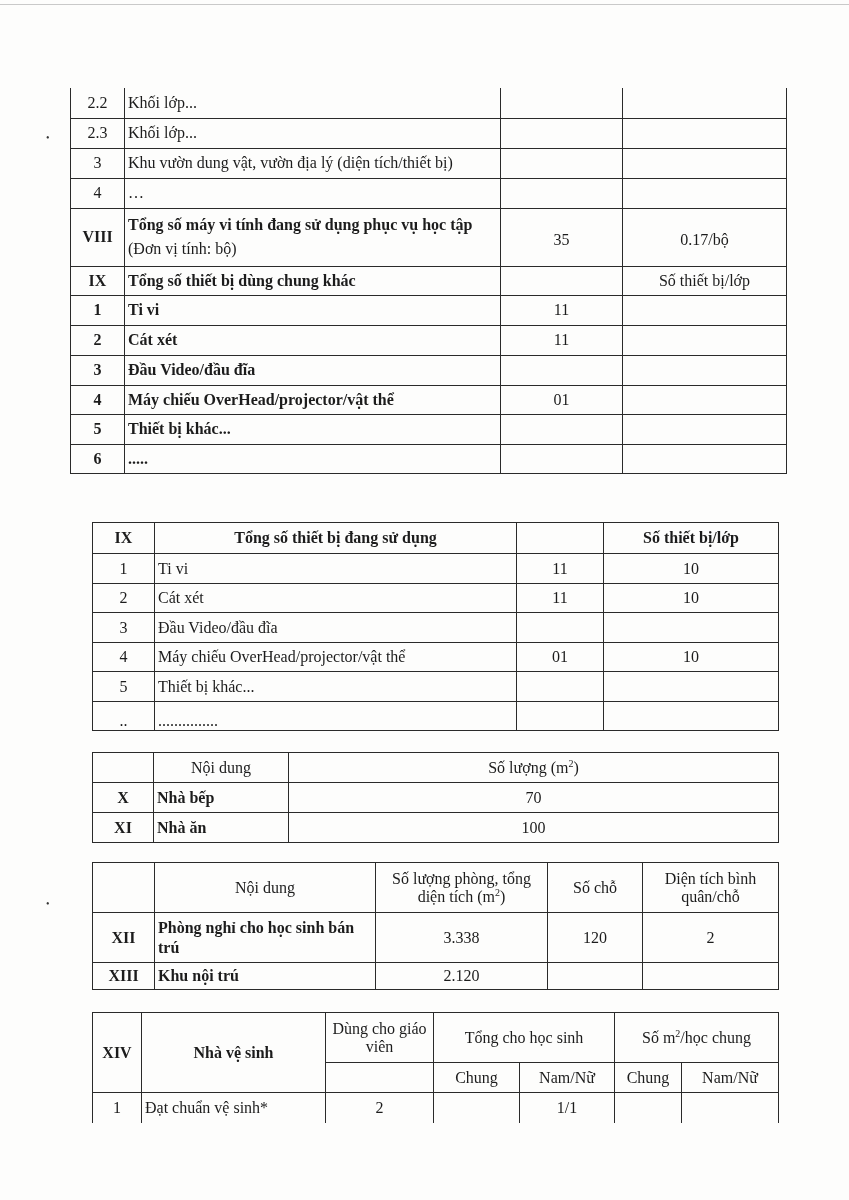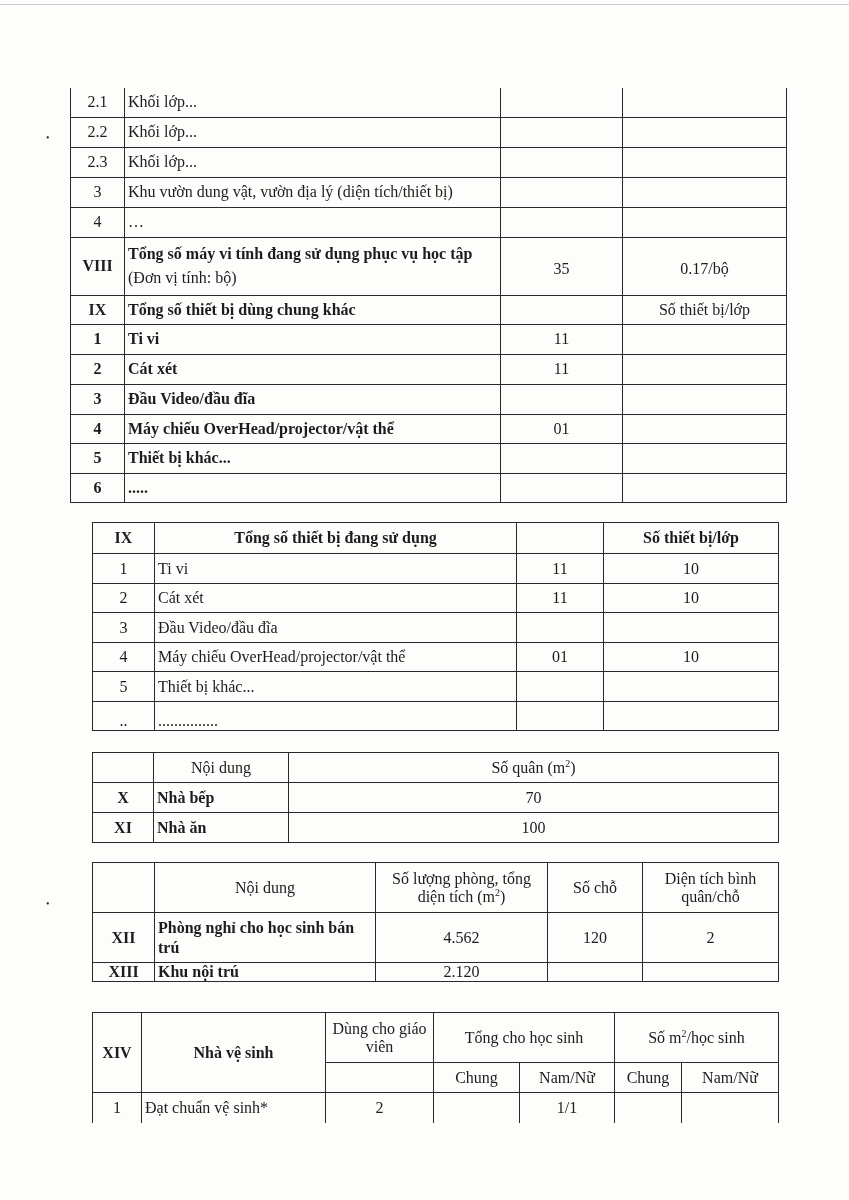--- a/index.html
+++ b/index.html
@@ -30,26 +30,20 @@
 <div class="mark" style="left:46px;top:898px;">•</div>
 
 <table id="t1" style="left:70px;top:88px;width:716px;">
   <colgroup>
       <col style="width:54px">
       <col style="width:376px">
       <col style="width:122px">
       <col style="width:164px">
     </colgroup>
   <tbody>
-    <tr style="height:29px">
-      <td class="c">2.1</td>
-      <td class="l">Khối lớp...</td>
-      <td class="c"></td>
-      <td class="c"></td>
-    </tr>
     <tr style="height:30px">
       <td class="c">2.2</td>
       <td class="l">Khối lớp...</td>
       <td class="c"></td>
       <td class="c"></td>
     </tr>
     <tr style="height:30px">
       <td class="c">2.3</td>
       <td class="l">Khối lớp...</td>
       <td class="c"></td>
@@ -178,21 +172,21 @@
   <colgroup>
       <col style="width:61px">
       <col style="width:135px">
       <col style="width:490px">
     </colgroup>
   <tbody>
     <tr style="height:30px">
       <td class="c"></td>
       <td class="c">Nội dung</td>
       <td class="c">
-        <span>Số quân (m</span><sup>2</sup><span>)</span>
+        <span>Số lượng (m</span><sup>2</sup><span>)</span>
       </td>
     </tr>
     <tr style="height:30px">
       <td class="c b">X</td>
       <td class="l b">Nhà bếp</td>
       <td class="c">70</td>
     </tr>
     <tr style="height:30px">
       <td class="c b">XI</td>
       <td class="l b">Nhà ăn</td>
@@ -215,25 +209,25 @@
       <td class="c">Nội dung</td>
       <td class="c">
         <span>Số lượng phòng, tổng diện tích (m</span><sup>2</sup><span>)</span>
       </td>
       <td class="c">Số chỗ</td>
       <td class="c">Diện tích bình quân/chỗ</td>
     </tr>
     <tr style="height:50px">
       <td class="c b">XII</td>
       <td class="l b" style="line-height:20px;">Phòng nghỉ cho học sinh bán trú</td>
-      <td class="c">4.562</td>
+      <td class="c">3.338</td>
       <td class="c">120</td>
       <td class="c">2</td>
     </tr>
-    <tr style="height:19px">
+    <tr style="height:27px">
       <td class="c b">XIII</td>
       <td class="l b">Khu nội trú</td>
       <td class="c">2.120</td>
       <td class="c"></td>
       <td class="c"></td>
     </tr>
   </tbody>
 </table>
 
 <table id="t5" style="left:92px;top:1012px;width:686px;">
@@ -246,21 +240,21 @@
       <col style="width:67px">
       <col style="width:97px">
   </colgroup>
   <tbody>
     <tr style="height:50px">
       <td class="c b" rowspan="2">XIV</td>
       <td class="c b" rowspan="2">Nhà vệ sinh</td>
       <td class="c">Dùng cho giáo viên</td>
       <td class="c" colspan="2">Tổng cho học sinh</td>
       <td class="c" colspan="2">
-        <span>Số m</span><sup>2</sup><span>/học sinh</span>
+        <span>Số m</span><sup>2</sup><span>/học chung</span>
       </td>
     </tr>
     <tr style="height:30px">
       <td class="c"></td>
       <td class="c">Chung</td>
       <td class="c">Nam/Nữ</td>
       <td class="c">Chung</td>
       <td class="c">Nam/Nữ</td>
     </tr>
     <tr style="height:30px">

